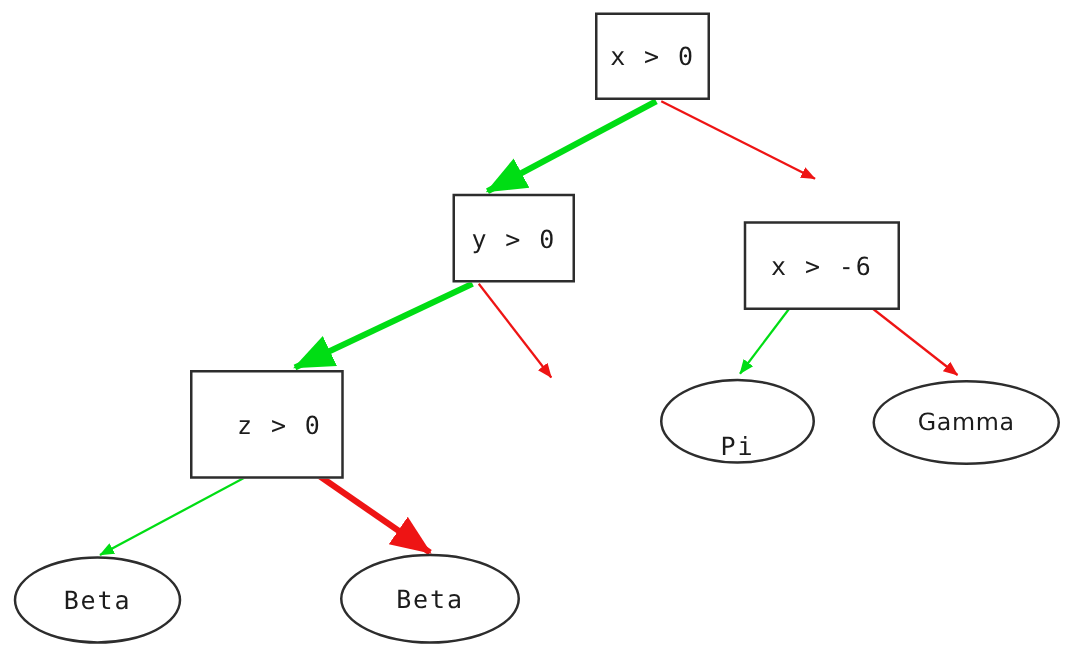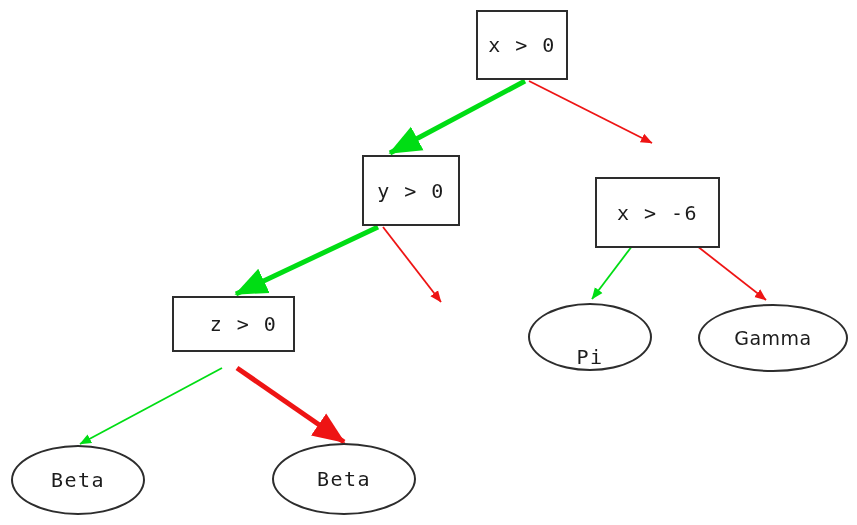--- a/index.html
+++ b/index.html
@@ -80,21 +80,21 @@
   </div>
 
   <div class="node box" style="left:330px; top:155px; width:98px; height:71px;margin-left:32px;">
     <span>y &gt; 0</span>
   </div>
 
   <div class="node box" style="left:595px; top:145px; width:125px; height:71px;margin-top:32px;">
     <span>x &gt; -6</span>
   </div>
 
-  <div class="node box" style="left:172px; top:296px; width:123px; height:56px;padding-left:20px;">
+  <div class="node box" style="left:152px; top:296px; width:123px; height:87px;padding-left:20px;">
     <span>z &gt; 0</span>
   </div>
 
 
   <div class="node ellipse" style="left:528px; top:303px; width:124px; height:68px;align-items:flex-end;">
     <span>Pi</span>
   </div>
 
   <div class="node ellipse sans" style="left:698px; top:304px; width:150px; height:68px;">
     <span>Gamma</span>

